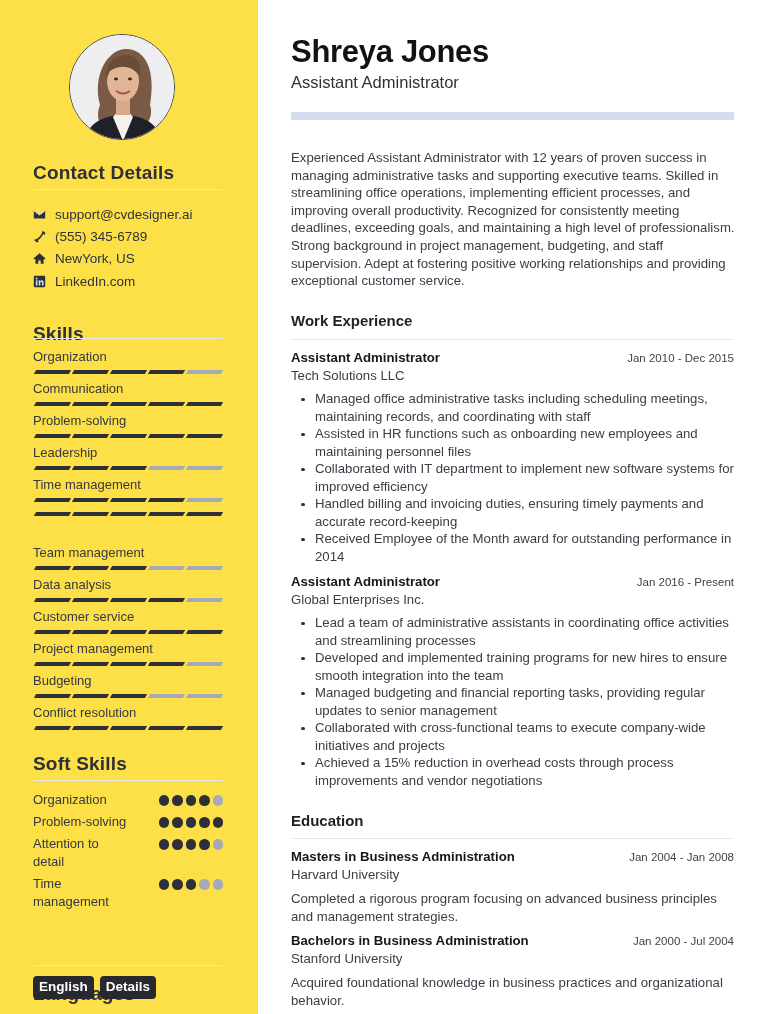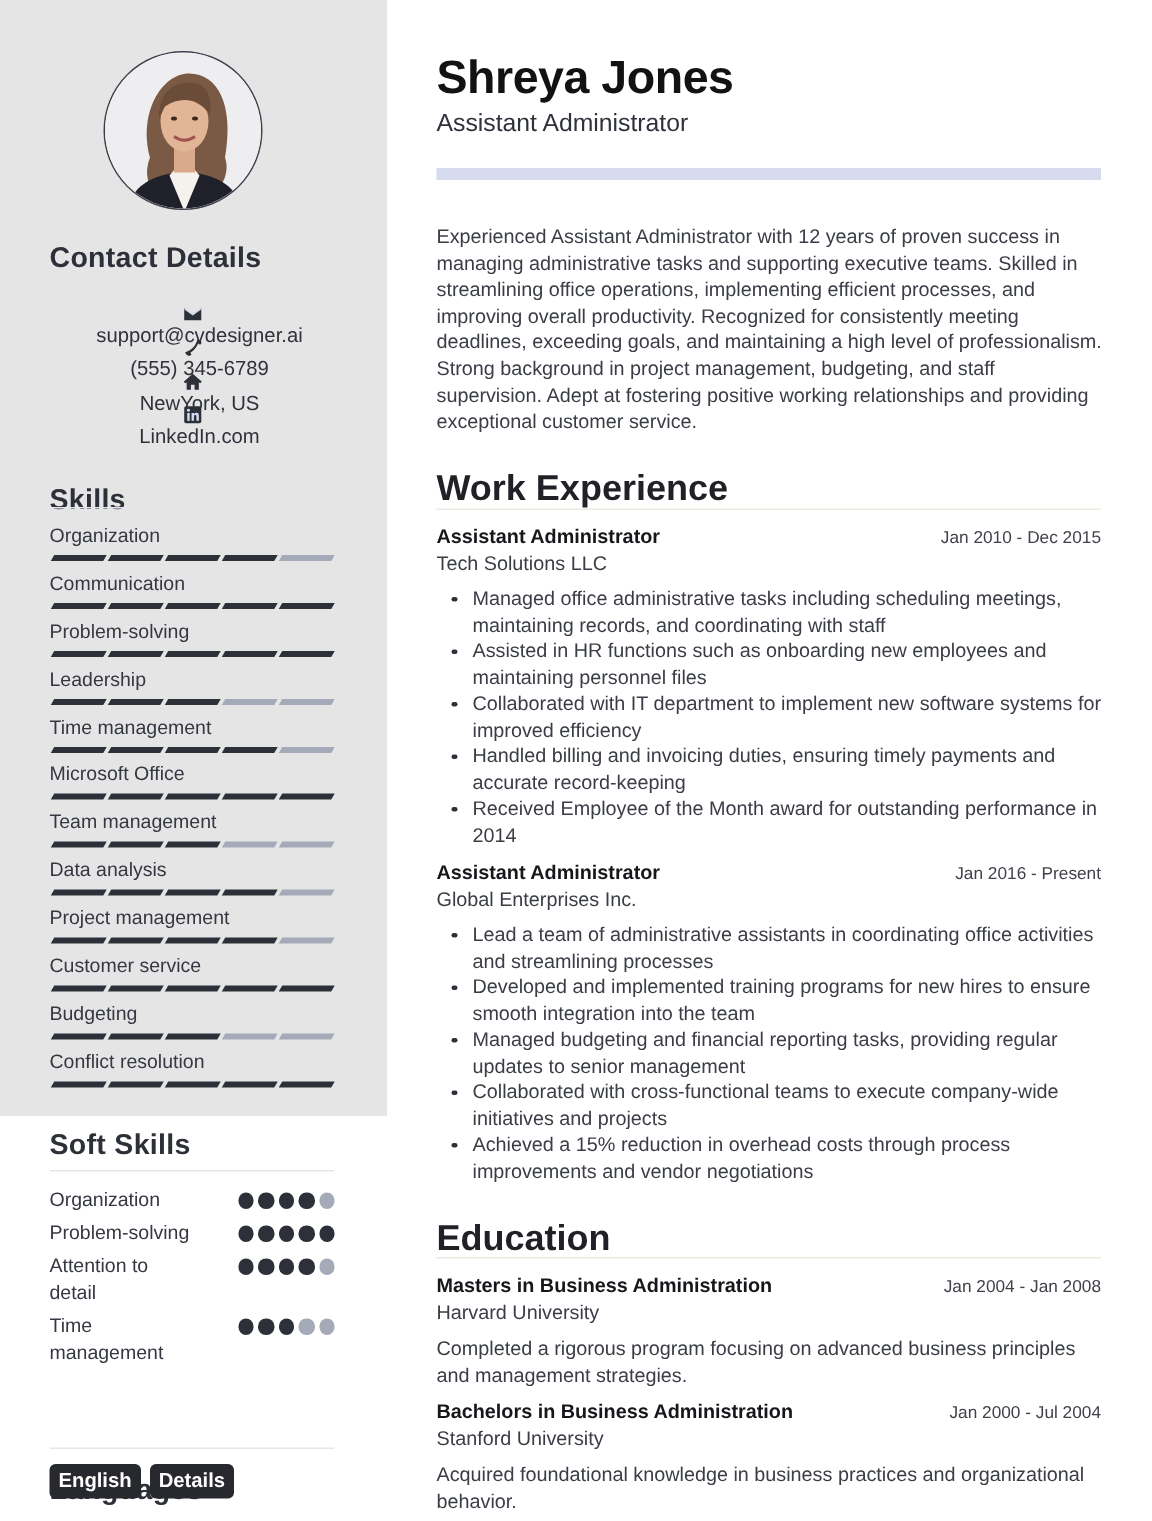--- a/index.html
+++ b/index.html
@@ -1,27 +1,27 @@
 <!DOCTYPE html>
 <html><head>
 <meta charset="utf-8">
 <style>
   * { box-sizing: border-box; margin: 0; padding: 0; }
   html, body { width: 768px; height: 1014px; overflow: hidden; background: #ffffff; }
   body { font-family: "Liberation Sans", sans-serif; color: #2b2d33; position: relative; }
 
-  .sidebar { position: absolute; left: 0; top: 0; width: 258px; height: 744px; background: #e5e5e5; }
+  .sidebar { position: absolute; left: 0; top: 0; width: 258px; height: 1014px; background: #fde047; }
   .photo { position: absolute; left: 69px; top: 34px; width: 106px; height: 106px; border-radius: 50%; border: 1.5px solid #3b3f4a; overflow: hidden; background: #f1f1f3; }
   .photo svg { display: block; }
 
   .side-h { position: absolute; left: 33px; font-size: 19px; font-weight: bold; color: #2d3038; letter-spacing: 0.2px; }
   .side-rule { position: absolute; left: 33px; width: 190px; height: 1px; background: #e4e6ee; }
 
   .contact { position: absolute; left: 33px; top: 203px; width: 200px; }
-  .contact-row { display: flex; align-items: center; height: 22.3px; font-size: 13.5px; color: #2f323a; flex-direction: column; }
+  .contact-row { display: flex; align-items: center; height: 22.3px; font-size: 13.5px; color: #2f323a; }
   .contact-row .ic { width: 22px; display: inline-flex; align-items: center; }
   .contact-row .ic svg { width: 13px; height: 13px; fill: #2d3038; }
 
   .skills { position: absolute; left: 33px; top: 348px; width: 190px; }
   .skill { height: 31.9px; }
   .skill-label { font-size: 13px; color: #353841; line-height: 17px; height: 17px; }
   .skill-bars { display: flex; gap: 3px; margin-top: 5px; padding-left: 2px; }
   .seg { width: 35px; height: 4px; transform: skewX(-30deg); background: #2d3038; }
   .seg.off { background: #a5aab9; }
 
@@ -34,21 +34,21 @@
 
   .langs { position: absolute; left: 33px; top: 976px; display: flex; gap: 6px; }
   .lang { background: #27292e; color: #ffffff; font-size: 13.5px; font-weight: bold; padding: 3px 6px 4px 6px; border-radius: 4px; line-height: 16px; }
 
   .main { position: absolute; left: 291px; top: 0; width: 443px; }
   .name { position: absolute; top: 34px; font-size: 31px; font-weight: bold; color: #111214; letter-spacing: -0.3px; line-height: 36px; }
   .title { position: absolute; top: 72px; font-size: 16.5px; color: #2f323a; line-height: 20px; }
   .accent-bar { position: absolute; top: 112px; left: 0; width: 443px; height: 8px; background: #d6dbf0; }
   .summary { position: absolute; top: 149px; font-size: 13.2px; line-height: 17.6px; color: #3a3d45; width: 446px; }
 
-  .sec-h { position: absolute; left: 0; font-size: 24px; font-weight: bold; color: #1f2126; }
+  .sec-h { position: absolute; left: 0; font-size: 15px; font-weight: bold; color: #1f2126; }
   .sec-rule { position: absolute; left: 0; width: 443px; height: 1px; background: #eceae0; }
 
   .job { position: absolute; left: 0; width: 443px; }
   .job-head { display: flex; justify-content: space-between; align-items: baseline; }
   .job-title { font-size: 13.2px; font-weight: bold; color: #16171a; line-height: 17px; }
   .job-date { font-size: 11.5px; color: #3f424a; }
   .job-co { font-size: 13.2px; color: #3a3d45; line-height: 17px; margin-top: 1px; }
   .bullets { list-style: none; margin-top: 6px; }
   .bullets li { position: relative; padding-left: 24px; font-size: 13.2px; line-height: 17.5px; color: #3a3d45; }
   .bullets li::before { content: ""; position: absolute; left: 10px; top: 7.5px; width: 3.5px; height: 3.5px; border-radius: 50%; background: #2d3038; }
@@ -161,21 +161,20 @@
         <div class="skill-label">Time management</div>
         <div class="skill-bars">
           <span class="seg"></span>
           <span class="seg"></span>
           <span class="seg"></span>
           <span class="seg"></span>
           <span class="seg off"></span>
         </div>
       </div>
       <div class="skill">
-        <div class="skill-label">Microsoft Office</div>
         <div class="skill-bars">
           <span class="seg"></span>
           <span class="seg"></span>
           <span class="seg"></span>
           <span class="seg"></span>
           <span class="seg"></span>
         </div>
       </div>
       <div class="skill">
         <div class="skill-label">Team management</div>
@@ -191,37 +190,37 @@
         <div class="skill-label">Data analysis</div>
         <div class="skill-bars">
           <span class="seg"></span>
           <span class="seg"></span>
           <span class="seg"></span>
           <span class="seg"></span>
           <span class="seg off"></span>
         </div>
       </div>
       <div class="skill">
+        <div class="skill-label">Customer service</div>
+        <div class="skill-bars">
+          <span class="seg"></span>
+          <span class="seg"></span>
+          <span class="seg"></span>
+          <span class="seg"></span>
+          <span class="seg"></span>
+        </div>
+      </div>
+      <div class="skill">
         <div class="skill-label">Project management</div>
         <div class="skill-bars">
           <span class="seg"></span>
           <span class="seg"></span>
           <span class="seg"></span>
           <span class="seg"></span>
           <span class="seg off"></span>
-        </div>
-      </div>
-      <div class="skill">
-        <div class="skill-label">Customer service</div>
-        <div class="skill-bars">
-          <span class="seg"></span>
-          <span class="seg"></span>
-          <span class="seg"></span>
-          <span class="seg"></span>
-          <span class="seg"></span>
         </div>
       </div>
       <div class="skill">
         <div class="skill-label">Budgeting</div>
         <div class="skill-bars">
           <span class="seg"></span>
           <span class="seg"></span>
           <span class="seg"></span>
           <span class="seg off"></span>
           <span class="seg off"></span>

